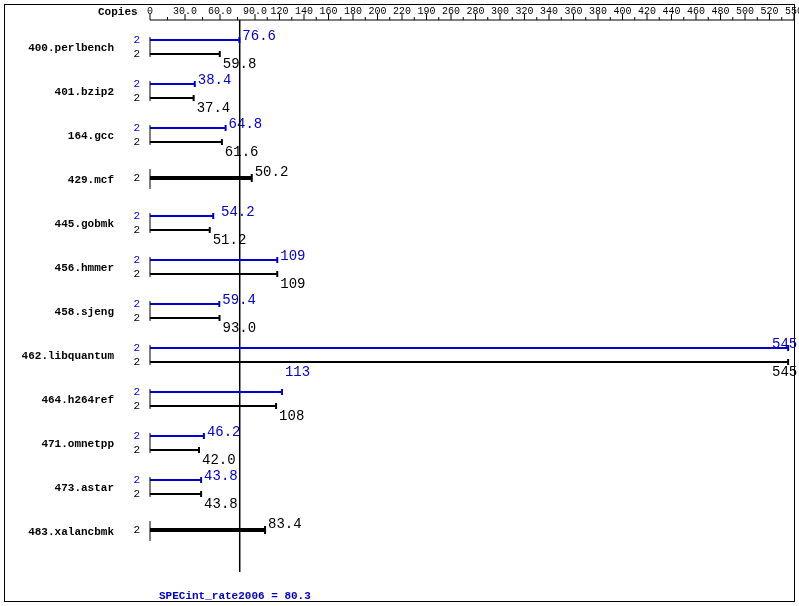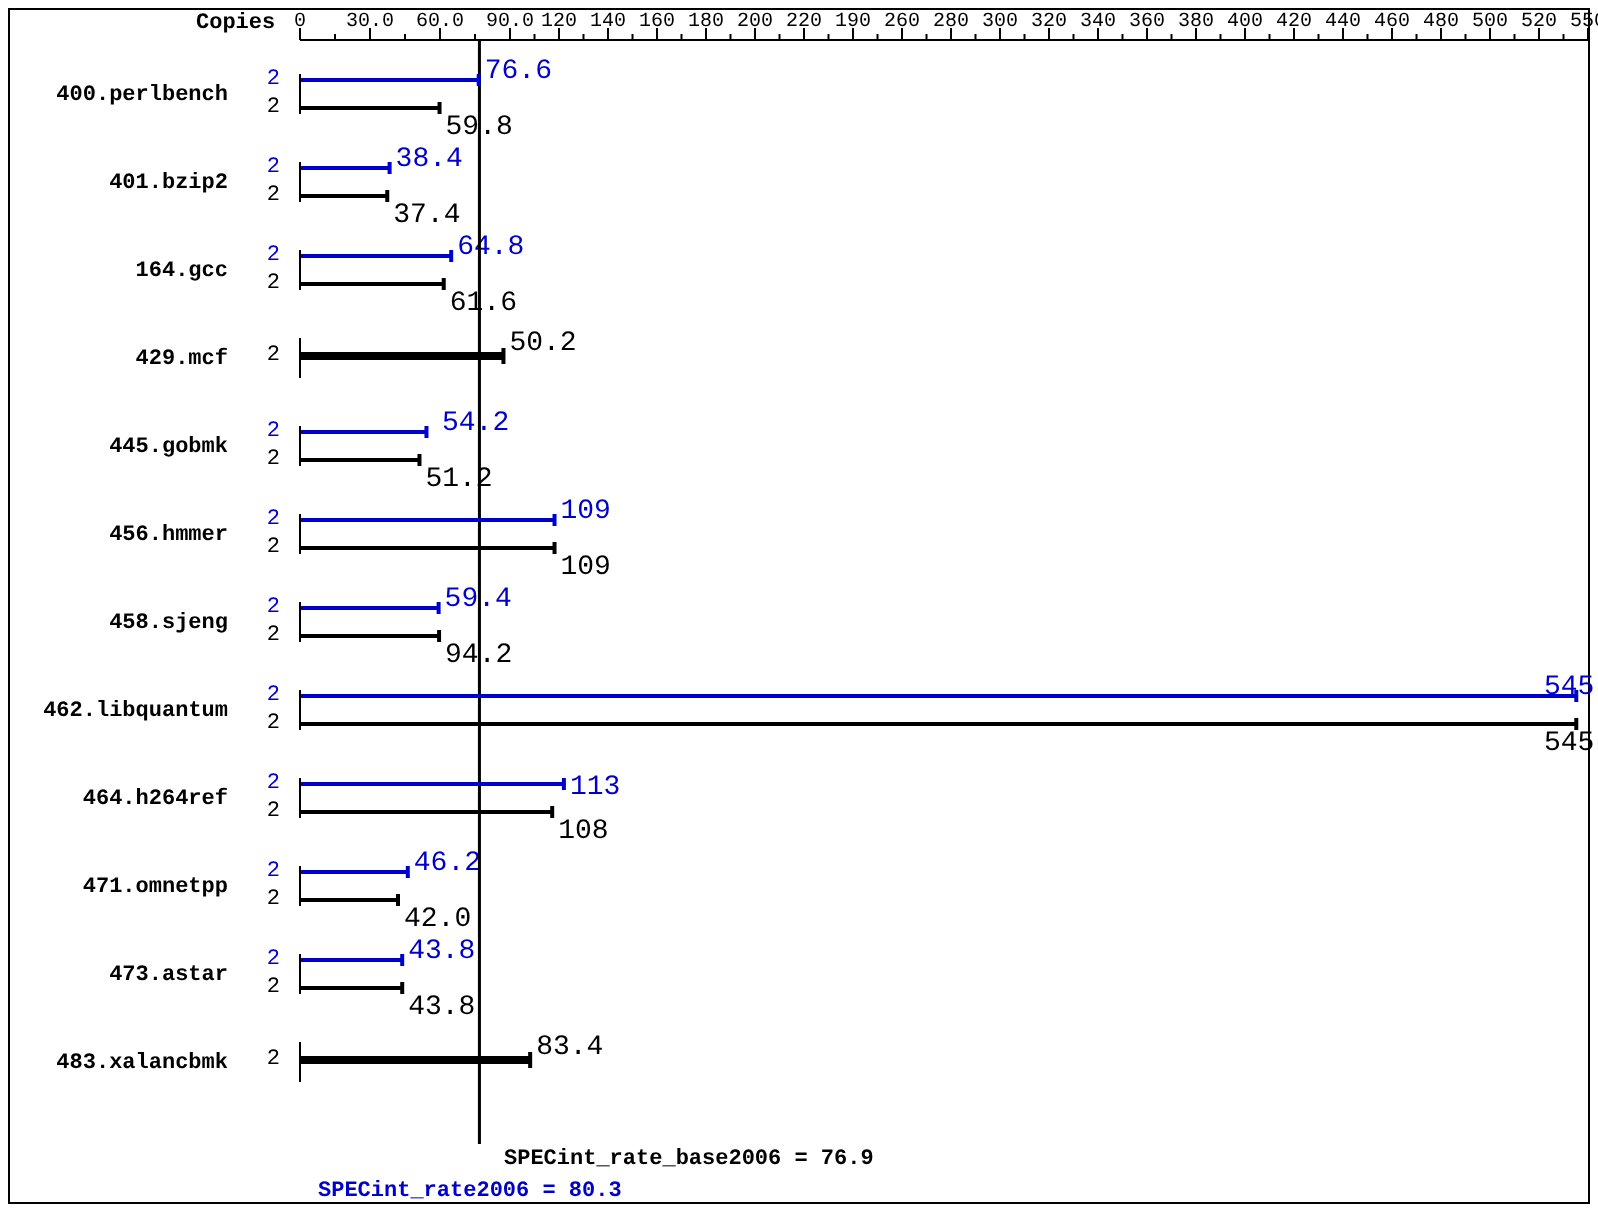--- a/index.html
+++ b/index.html
@@ -125,30 +125,30 @@
       <span class="bar-value black" style="left: 212.733px; top: 232px;">51.2</span>
       <span class="bench-label" style="left: 4px; top: 262px;">456.hmmer</span>
       <span class="copies-label blue" style="left: 130px; top: 254px;">2</span>
       <span class="copies-label black" style="left: 130px; top: 268px;">2</span>
       <span class="bar-value blue" style="left: 280.263px; top: 248px;">109</span>
       <span class="bar-value black" style="left: 280.263px; top: 276px;">109</span>
       <span class="bench-label" style="left: 4px; top: 306px;">458.sjeng</span>
       <span class="copies-label blue" style="left: 130px; top: 298px;">2</span>
       <span class="copies-label black" style="left: 130px; top: 312px;">2</span>
       <span class="bar-value blue" style="left: 222.3px; top: 292px;">59.4</span>
-      <span class="bar-value black" style="left: 222.533px; top: 320px;">94.2</span>
+      <span class="bar-value black" style="left: 222.533px; top: 320px;">93.0</span>
       <span class="bench-label" style="left: 4px; top: 350px;">462.libquantum</span>
       <span class="copies-label blue" style="left: 130px; top: 342px;">2</span>
       <span class="copies-label black" style="left: 130px; top: 356px;">2</span>
       <span class="bar-value blue" style="left: 772px; top: 336px;">545</span>
       <span class="bar-value black" style="left: 772px; top: 364px;">545</span>
       <span class="bench-label" style="left: 4px; top: 394px;">464.h264ref</span>
       <span class="copies-label blue" style="left: 130px; top: 386px;">2</span>
       <span class="copies-label black" style="left: 130px; top: 400px;">2</span>
-      <span class="bar-value blue" style="left: 284.95px; top: 386px;">113</span>
+      <span class="bar-value blue" style="left: 284.95px; top: 364px;">113</span>
       <span class="bar-value black" style="left: 279.091px; top: 408px;">108</span>
       <span class="bench-label" style="left: 4px; top: 438px;">471.omnetpp</span>
       <span class="copies-label blue" style="left: 130px; top: 430px;">2</span>
       <span class="copies-label black" style="left: 130px; top: 444px;">2</span>
       <span class="bar-value blue" style="left: 206.9px; top: 424px;">46.2</span>
       <span class="bar-value black" style="left: 202px; top: 452px;">42.0</span>
       <span class="bench-label" style="left: 4px; top: 482px;">473.astar</span>
       <span class="copies-label blue" style="left: 130px; top: 474px;">2</span>
       <span class="copies-label black" style="left: 130px; top: 488px;">2</span>
       <span class="bar-value blue" style="left: 204.1px; top: 468px;">43.8</span>
@@ -263,15 +263,14 @@
       <line x1="150" y1="480" x2="201.1" y2="480" stroke="#0000cc" stroke-width="2"></line>
       <line x1="201.1" y1="477" x2="201.1" y2="483" stroke="#0000cc" stroke-width="2"></line>
       <line x1="150" y1="494" x2="201.1" y2="494" stroke="#000000" stroke-width="2"></line>
       <line x1="201.1" y1="491" x2="201.1" y2="497" stroke="#000000" stroke-width="2"></line>
       <line x1="150" y1="477" x2="150" y2="497" stroke="#000000" stroke-width="1"></line>
       <line x1="150" y1="530" x2="265.07695652173913" y2="530" stroke="#000000" stroke-width="4"></line>
       <line x1="265.07695652173913" y1="526" x2="265.07695652173913" y2="534" stroke="#000000" stroke-width="2"></line>
       <line x1="150" y1="521" x2="150" y2="541" stroke="#000000" stroke-width="1"></line>
     </svg>
 
-  <span class="summary black" style="left:252px; top:574px;">SPECint_rate_base2006 = 76.9</span>
   <span class="summary blue" style="left:159px; top:590px;">SPECint_rate2006 = 80.3</span>
 </div>
 
 </body></html>

